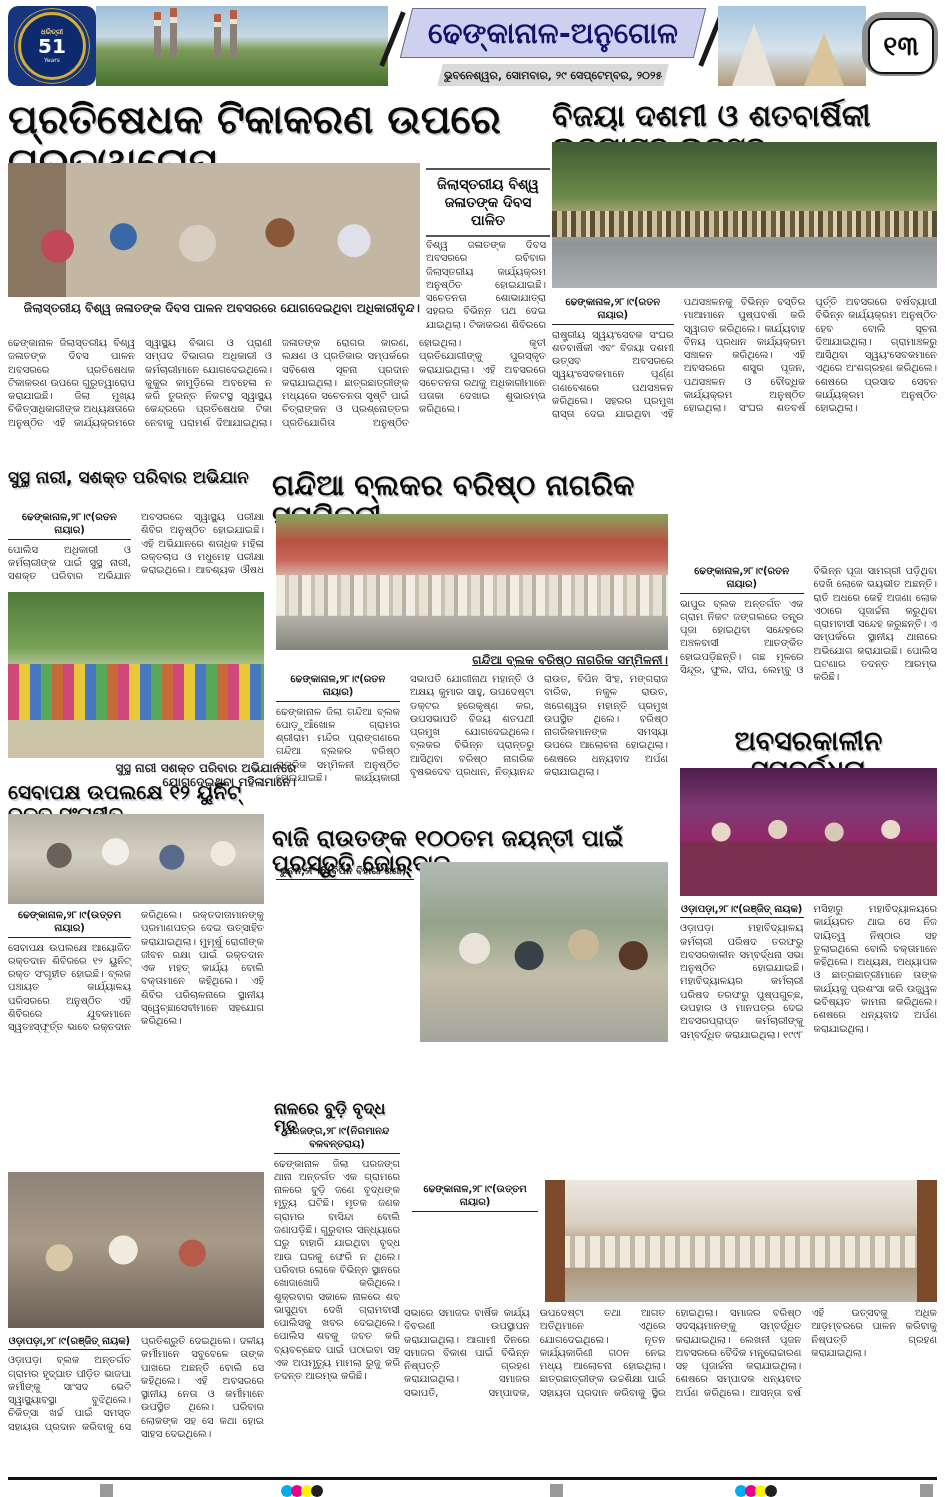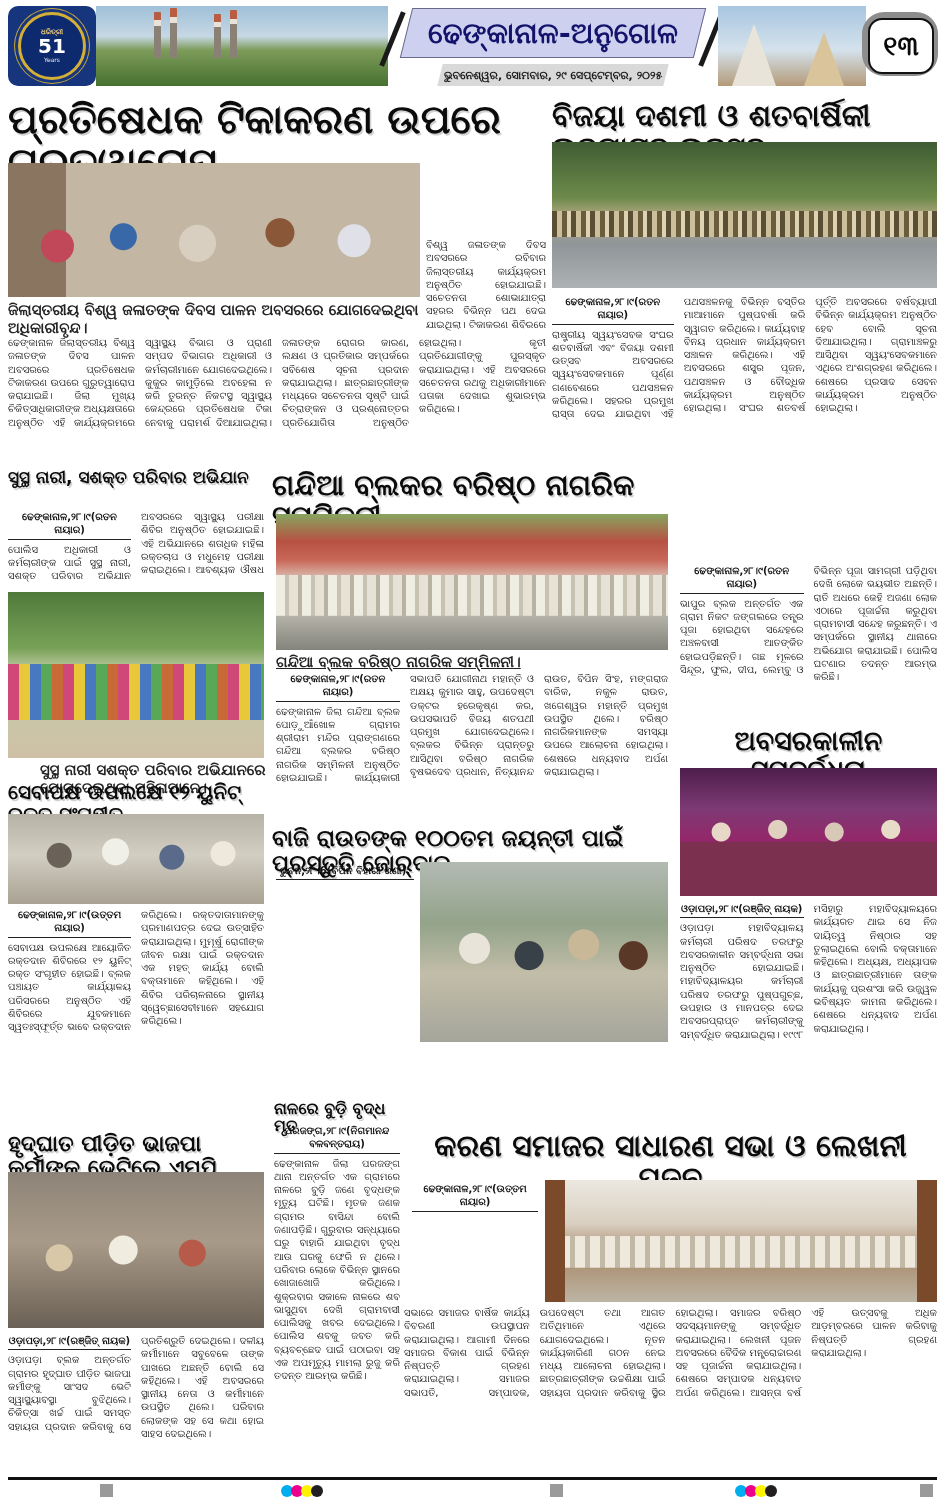--- a/index.html
+++ b/index.html
@@ -25,21 +25,21 @@
   .mast-date{transform:skewX(14deg);font-size:11px;font-weight:bold;color:#1a1a1a;white-space:nowrap;}
   .pagenum-pill{left:862px;top:12px;width:76px;height:64px;background:#8d8d8d;border-radius:22px;}
   .pagenum-box{position:absolute;left:6px;top:6px;width:62px;height:52px;background:#ffffff;border:2.5px solid #111;border-radius:14px;display:flex;align-items:center;justify-content:center;font-size:27px;font-weight:bold;color:#0a0a0a;}
   
   .hl{font-weight:bold;color:#0b0b0b;line-height:1.08;text-shadow:1.5px 1.5px 0 rgba(0,0,0,.18);}
   .body-txt{font-size:10px;line-height:1.33;color:#141414;text-align:justify;}
   .cols2{column-count:2;column-gap:10px;}
   .cols3{column-count:3;column-gap:10px;}
   .cols4{column-count:4;column-gap:10px;}
   .byline{display:block;font-size:10px;font-weight:bold;text-align:center;border-bottom:1.5px solid #222;padding-bottom:2px;margin-bottom:3px;color:#111;}
-  .caption{font-size:15px;font-weight:600;text-align:left;color:#222;}
+  .caption{font-size:12px;font-weight:600;text-align:right;color:#222;}
   .boxhead{border-top:2px solid #555;border-bottom:2px solid #555;padding:5px 2px;font-size:14px;font-weight:bold;text-align:center;color:#0a0a0a;line-height:1.3;}
   
   .ph-meeting{background:
     radial-gradient(circle at 12% 62%,#c04858 0 16px,transparent 17px),
     radial-gradient(circle at 28% 55%,#3868a8 0 13px,transparent 14px),
     radial-gradient(circle at 46% 60%,#d8cfc0 0 18px,transparent 19px),
     radial-gradient(circle at 66% 52%,#8a5838 0 14px,transparent 15px),
     radial-gradient(circle at 84% 58%,#e0e0e8 0 16px,transparent 17px),
     linear-gradient(90deg,#8a7560 0 14%,#c3b6a2 14% 100%),
     linear-gradient(180deg,#a89a86 0%,#d7d0c2 45%,#cfc9bb 100%);}
@@ -126,20 +126,21 @@
     <div class="temple" style="left:86px;width:40px;height:54px;background:#d9c49c;"></div>
   </div>
 
   <div class="abs pagenum-pill">
     <div class="pagenum-box">୧୩</div>
   </div>
 
   <div class="abs hl" style="left:8px;top:98px;width:540px;font-size:40px;">ପ୍ରତିଷେଧକ ଟିକାକରଣ ଉପରେ ଗୁରୁତ୍ୱାରୋପ</div>
   <div class="abs ph ph-meeting" style="left:8px;top:163px;width:412px;height:134px;"></div>
   <div class="abs caption" style="left:8px;top:301px;width:412px;">ଜିଲାସ୍ତରୀୟ ବିଶ୍ୱ ଜଳାତଙ୍କ ଦିବସ ପାଳନ ଅବସରରେ ଯୋଗଦେଇଥିବା ଅଧିକାରୀବୃନ୍ଦ।</div>
+  <div class="abs boxhead" style="left:426px;top:168px;width:120px;">ଜିଲାସ୍ତରୀୟ ବିଶ୍ୱ ଜଳାତଙ୍କ ଦିବସ ପାଳିତ</div>
   <div class="abs body-txt" style="left:426px;top:238px;width:120px;height:94px;overflow:hidden;">ବିଶ୍ୱ ଜଳାତଙ୍କ ଦିବସ ଅବସରରେ ରବିବାର ଜିଲାସ୍ତରୀୟ କାର୍ଯ୍ୟକ୍ରମ ଅନୁଷ୍ଠିତ ହୋଇଯାଇଛି। ସଚେତନତା ଶୋଭାଯାତ୍ରା ସହରର ବିଭିନ୍ନ ପଥ ଦେଇ ଯାଇଥିଲା। ଟିକାକରଣ ଶିବିରରେ ବହୁ ଲୋକ ଉପକୃତ ହୋଇଥିଲେ।</div>
   <div class="abs body-txt cols4" style="left:8px;top:336px;width:538px;height:126px;overflow:hidden;">ଢେଙ୍କାନାଳ ଜିଲାସ୍ତରୀୟ ବିଶ୍ୱ ଜଳାତଙ୍କ ଦିବସ ପାଳନ ଅବସରରେ ପ୍ରତିଷେଧକ ଟିକାକରଣ ଉପରେ ଗୁରୁତ୍ୱାରୋପ କରାଯାଇଛି। ଜିଲା ମୁଖ୍ୟ ଚିକିତ୍ସାଧିକାରୀଙ୍କ ଅଧ୍ୟକ୍ଷତାରେ ଅନୁଷ୍ଠିତ ଏହି କାର୍ଯ୍ୟକ୍ରମରେ ସ୍ୱାସ୍ଥ୍ୟ ବିଭାଗ ଓ ପ୍ରାଣୀ ସମ୍ପଦ ବିଭାଗର ଅଧିକାରୀ ଓ କର୍ମଚାରୀମାନେ ଯୋଗଦେଇଥିଲେ। କୁକୁର କାମୁଡ଼ିଲେ ଅବହେଳା ନ କରି ତୁରନ୍ତ ନିକଟସ୍ଥ ସ୍ୱାସ୍ଥ୍ୟ କେନ୍ଦ୍ରରେ ପ୍ରତିଷେଧକ ଟିକା ନେବାକୁ ପରାମର୍ଶ ଦିଆଯାଇଥିଲା। ଜଳାତଙ୍କ ରୋଗର କାରଣ, ଲକ୍ଷଣ ଓ ପ୍ରତିକାର ସମ୍ପର୍କରେ ସବିଶେଷ ସୂଚନା ପ୍ରଦାନ କରାଯାଇଥିଲା। ଛାତ୍ରଛାତ୍ରୀଙ୍କ ମଧ୍ୟରେ ସଚେତନତା ସୃଷ୍ଟି ପାଇଁ ଚିତ୍ରାଙ୍କନ ଓ ପ୍ରଶ୍ନୋତ୍ତର ପ୍ରତିଯୋଗିତା ଅନୁଷ୍ଠିତ ହୋଇଥିଲା। କୃତୀ ପ୍ରତିଯୋଗୀଙ୍କୁ ପୁରସ୍କୃତ କରାଯାଇଥିଲା। ଏହି ଅବସରରେ ସଚେତନତା ରଥକୁ ଅଧିକାରୀମାନେ ପତାକା ଦେଖାଇ ଶୁଭାରମ୍ଭ କରିଥିଲେ।</div>
 
   <div class="abs hl" style="left:552px;top:100px;width:385px;font-size:30px;">ବିଜୟା ଦଶମୀ ଓ ଶତବାର୍ଷିକୀ ଉଦ୍‌ଘାଟନ ଉତ୍ସବ</div>
   <div class="abs ph ph-march" style="left:552px;top:142px;width:385px;height:146px;"></div>
   <div class="abs" style="left:552px;top:295px;width:385px;height:167px;overflow:hidden;">
     <div class="body-txt cols3" style="height:167px;">
       <span class="byline">ଢେଙ୍କାନାଳ,୨୮।୯(ରତନ ନାୟାର)</span>
       <span>ରାଷ୍ଟ୍ରୀୟ ସ୍ୱୟଂସେବକ ସଂଘର ଶତବାର୍ଷିକୀ ଏବଂ ବିଜୟା ଦଶମୀ ଉତ୍ସବ ଅବସରରେ ସ୍ୱୟଂସେବକମାନେ ପୂର୍ଣ୍ଣ ଗଣବେଶରେ ପଥସଞ୍ଚଳନ କରିଥିଲେ। ସହରର ପ୍ରମୁଖ ରାସ୍ତା ଦେଇ ଯାଇଥିବା ଏହି ପଥସଞ୍ଚଳନକୁ ବିଭିନ୍ନ ବସ୍ତିର ମାଆମାନେ ପୁଷ୍ପବର୍ଷା କରି ସ୍ୱାଗତ କରିଥିଲେ। କାର୍ଯ୍ୟବାହ ବିନୟ ପ୍ରଧାନ କାର୍ଯ୍ୟକ୍ରମ ସଞ୍ଚାଳନ କରିଥିଲେ। ଏହି ଅବସରରେ ଶସ୍ତ୍ର ପୂଜନ, ପଥସଞ୍ଚଳନ ଓ ବୌଦ୍ଧିକ କାର୍ଯ୍ୟକ୍ରମ ଅନୁଷ୍ଠିତ ହୋଇଥିଲା। ସଂଘର ଶତବର୍ଷ ପୂର୍ତ୍ତି ଅବସରରେ ବର୍ଷବ୍ୟାପୀ ବିଭିନ୍ନ କାର୍ଯ୍ୟକ୍ରମ ଅନୁଷ୍ଠିତ ହେବ ବୋଲି ସୂଚନା ଦିଆଯାଇଥିଲା। ଗ୍ରାମାଞ୍ଚଳରୁ ଆସିଥିବା ସ୍ୱୟଂସେବକମାନେ ଏଥିରେ ଅଂଶଗ୍ରହଣ କରିଥିଲେ। ଶେଷରେ ପ୍ରସାଦ ସେବନ କାର୍ଯ୍ୟକ୍ରମ ଅନୁଷ୍ଠିତ ହୋଇଥିଲା।</span>
     </div>
@@ -195,30 +196,28 @@
     <span class="byline">ଭୁବନ,୨୮।6(ବିପିନ ବିହାରୀ ରଣା):</span>
   </div>
   <div class="abs ph ph-baji" style="left:420px;top:862px;width:248px;height:180px;"></div>
 
   <div class="abs hl" style="left:274px;top:1100px;width:140px;font-size:16px;">ନାଳରେ ବୁଡ଼ି ବୃଦ୍ଧ ମୃତ</div>
   <div class="abs body-txt" style="left:274px;top:1124px;width:126px;height:350px;overflow:hidden;">
     <span class="byline">ପରଜଙ୍ଗ,୨୮।୯(ନିଗମାନନ୍ଦ ବଳବନ୍ତରାୟ)</span>
     <span>ଢେଙ୍କାନାଳ ଜିଲା ପରଜଙ୍ଗ ଥାନା ଅନ୍ତର୍ଗତ ଏକ ଗ୍ରାମରେ ନାଳରେ ବୁଡ଼ି ଜଣେ ବୃଦ୍ଧଙ୍କ ମୃତ୍ୟୁ ଘଟିଛି। ମୃତକ ଜଣକ ଗ୍ରାମର ବାସିନ୍ଦା ବୋଲି ଜଣାପଡ଼ିଛି। ଗୁରୁବାର ସନ୍ଧ୍ୟାରେ ଘରୁ ବାହାରି ଯାଇଥିବା ବୃଦ୍ଧ ଆଉ ଘରକୁ ଫେରି ନ ଥିଲେ। ପରିବାର ଲୋକେ ବିଭିନ୍ନ ସ୍ଥାନରେ ଖୋଜାଖୋଜି କରିଥିଲେ। ଶୁକ୍ରବାର ସକାଳେ ନାଳରେ ଶବ ଭାସୁଥିବା ଦେଖି ଗ୍ରାମବାସୀ ପୋଲିସକୁ ଖବର ଦେଇଥିଲେ। ପୋଲିସ ଶବକୁ ଜବତ କରି ବ୍ୟବଚ୍ଛେଦ ପାଇଁ ପଠାଇବା ସହ ଏକ ଅପମୃତ୍ୟୁ ମାମଲା ରୁଜୁ କରି ତଦନ୍ତ ଆରମ୍ଭ କରିଛି।</span>
   </div>
 
-  <div class="abs hl" style="left:8px;top:1132px;width:260px;font-size:22px;">ହୃଦ୍‌ଘାତ ପୀଡ଼ିତ ଭାଜପା କର୍ମୀଙ୍କୁ ଭେଟିଲେ ଏମ୍‌ପି</div>
   <div class="abs ph ph-mp" style="left:8px;top:1172px;width:256px;height:156px;"></div>
   <div class="abs" style="left:8px;top:1334px;width:256px;height:140px;overflow:hidden;">
     <div class="body-txt cols2" style="height:140px;">
       <span class="byline">ଓଡ଼ାପଡ଼ା,୨୮।୯(ରଞ୍ଜିତ୍ ନାୟକ)</span>
       <span>ଓଡ଼ାପଡ଼ା ବ୍ଲକ ଅନ୍ତର୍ଗତ ଗ୍ରାମର ହୃଦ୍‌ଘାତ ପୀଡ଼ିତ ଭାଜପା କର୍ମୀଙ୍କୁ ସାଂସଦ ଭେଟି ସ୍ୱାସ୍ଥ୍ୟାବସ୍ଥା ବୁଝିଥିଲେ। ଚିକିତ୍ସା ଖର୍ଚ୍ଚ ପାଇଁ ସମସ୍ତ ସହାୟତା ପ୍ରଦାନ କରିବାକୁ ସେ ପ୍ରତିଶ୍ରୁତି ଦେଇଥିଲେ। ଦଳୀୟ କର୍ମୀମାନେ ସବୁବେଳେ ତାଙ୍କ ପାଖରେ ଅଛନ୍ତି ବୋଲି ସେ କହିଥିଲେ। ଏହି ଅବସରରେ ସ୍ଥାନୀୟ ନେତା ଓ କର୍ମୀମାନେ ଉପସ୍ଥିତ ଥିଲେ। ପରିବାର ଲୋକଙ୍କ ସହ ସେ କଥା ହୋଇ ସାହସ ଦେଇଥିଲେ।</span>
     </div>
   </div>
 
-  <div class="abs hl" style="left:404px;top:1130px;width:533px;font-size:30px;text-align:center;">କରଣ ସମାଜର ସାଧାରଣ ସଭା ଓ ଲେଖନୀ ପୂଜନ</div>
   <div class="abs body-txt" style="left:412px;top:1182px;width:126px;height:118px;overflow:hidden;">
     <span class="byline">ଢେଙ୍କାନାଳ,୨୮।୯(ଉତ୍ତମ ନାୟାର)</span>
   </div>
   <div class="abs ph ph-karan" style="left:545px;top:1180px;width:392px;height:122px;"></div>
   <div class="abs body-txt cols4" style="left:404px;top:1306px;width:533px;height:168px;overflow:hidden;">ସଭାରେ ସମାଜର ବାର୍ଷିକ କାର୍ଯ୍ୟ ବିବରଣୀ ଉପସ୍ଥାପନ କରାଯାଇଥିଲା। ଆଗାମୀ ଦିନରେ ସମାଜର ବିକାଶ ପାଇଁ ବିଭିନ୍ନ ନିଷ୍ପତ୍ତି ଗ୍ରହଣ କରାଯାଇଥିଲା। ସମାଜର ସଭାପତି, ସମ୍ପାଦକ, ଉପଦେଷ୍ଟା ତଥା ଆଗତ ଅତିଥିମାନେ ଏଥିରେ ଯୋଗଦେଇଥିଲେ। ନୂତନ କାର୍ଯ୍ୟକାରିଣୀ ଗଠନ ନେଇ ମଧ୍ୟ ଆଲୋଚନା ହୋଇଥିଲା। ଛାତ୍ରଛାତ୍ରୀଙ୍କ ଉଚ୍ଚଶିକ୍ଷା ପାଇଁ ସହାୟତା ପ୍ରଦାନ କରିବାକୁ ସ୍ଥିର ହୋଇଥିଲା। ସମାଜର ବରିଷ୍ଠ ସଦସ୍ୟମାନଙ୍କୁ ସମ୍ବର୍ଦ୍ଧିତ କରାଯାଇଥିଲା। ଲେଖନୀ ପୂଜନ ଅବସରରେ ବୈଦିକ ମନ୍ତ୍ରୋଚ୍ଚାରଣ ସହ ପୂଜାର୍ଚ୍ଚନା କରାଯାଇଥିଲା। ଶେଷରେ ସମ୍ପାଦକ ଧନ୍ୟବାଦ ଅର୍ପଣ କରିଥିଲେ। ଆସନ୍ତା ବର୍ଷ ଏହି ଉତ୍ସବକୁ ଅଧିକ ଆଡ଼ମ୍ବରରେ ପାଳନ କରିବାକୁ ନିଷ୍ପତ୍ତି ଗ୍ରହଣ କରାଯାଇଥିଲା।</div>
 
   <div class="abs endrule"></div>
   <div class="abs" style="left:0;top:1484px;width:945px;height:13px;">
     <div class="regsq" style="left:100px;"></div>
     <div class="regdots" style="left:283px;">

